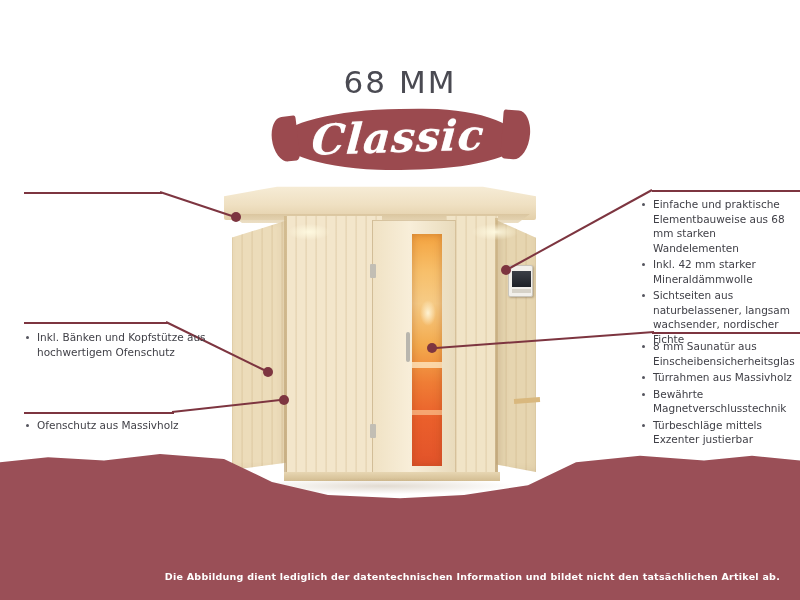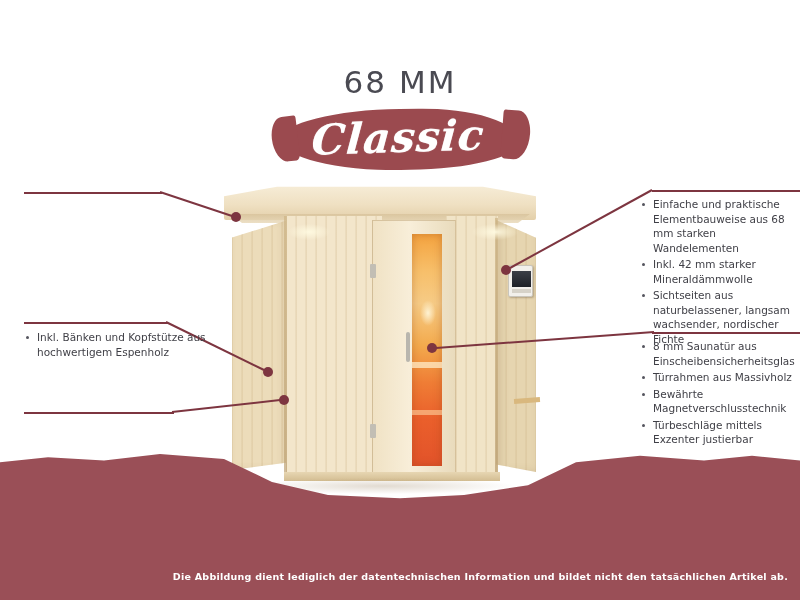--- a/index.html
+++ b/index.html
@@ -201,21 +201,21 @@
     width: 800px; height: 22px;
     background:
       radial-gradient(circle at 12% 60%, #9a4f57 2px, transparent 2.5px),
       radial-gradient(circle at 26% 40%, #9a4f57 2px, transparent 2.5px),
       radial-gradient(circle at 44% 70%, #9a4f57 1.6px, transparent 2px),
       radial-gradient(circle at 63% 45%, #9a4f57 2px, transparent 2.5px),
       radial-gradient(circle at 84% 65%, #9a4f57 1.8px, transparent 2.2px);
   }
   .disclaimer {
     position: absolute; left: 0; bottom: 18px;
-    width: 800px; padding-right: 12px;
+    width: 800px; padding-right: 20px;
     text-align: right;
     color: #ffffff;
     font-size: 9.5px; font-weight: 700;
     letter-spacing: .25px;
     font-family: "DejaVu Sans", sans-serif;
   }
 
   
   .logo {
     position: absolute; left: 14px; bottom: 8px;
@@ -339,21 +339,26 @@
   <div class="lead-rule" style="left:652px; top:332px; width:148px;"></div>
   <div class="leader" style="left:424px; top:328px;">
     <svg width="236" height="28" viewBox="0 0 236 28">
       <line x1="230" y1="4" x2="12" y2="20" stroke="#7d3540" stroke-width="2"></line>
       <circle cx="8" cy="20" r="5" fill="#7d3540"></circle>
     </svg>
   </div>
 
   <div class="ann ann-left" style="top:330px;">
     <ul>
-      <li>Inkl. Bänken und Kopfstütze aus hochwertigem Espenholz</li>
+      <li>Inkl. Bänken und Kopfstütze aus hochwertigem Ofenschutz</li>
+    </ul>
+  </div>
+  <div class="ann ann-left" style="top:418px;">
+    <ul>
+      <li>Ofenschutz aus Massivholz</li>
     </ul>
   </div>
 
   <div class="ann ann-right" style="top:197px;">
     <ul>
       <li>Einfache und praktische Elementbauweise aus 68 mm starken Wandelementen</li>
       <li>Inkl. 42 mm starker Mineraldämmwolle</li>
       <li>Sichtseiten aus naturbelassener, langsam wachsender, nordischer Fichte</li>
     </ul>
   </div>

